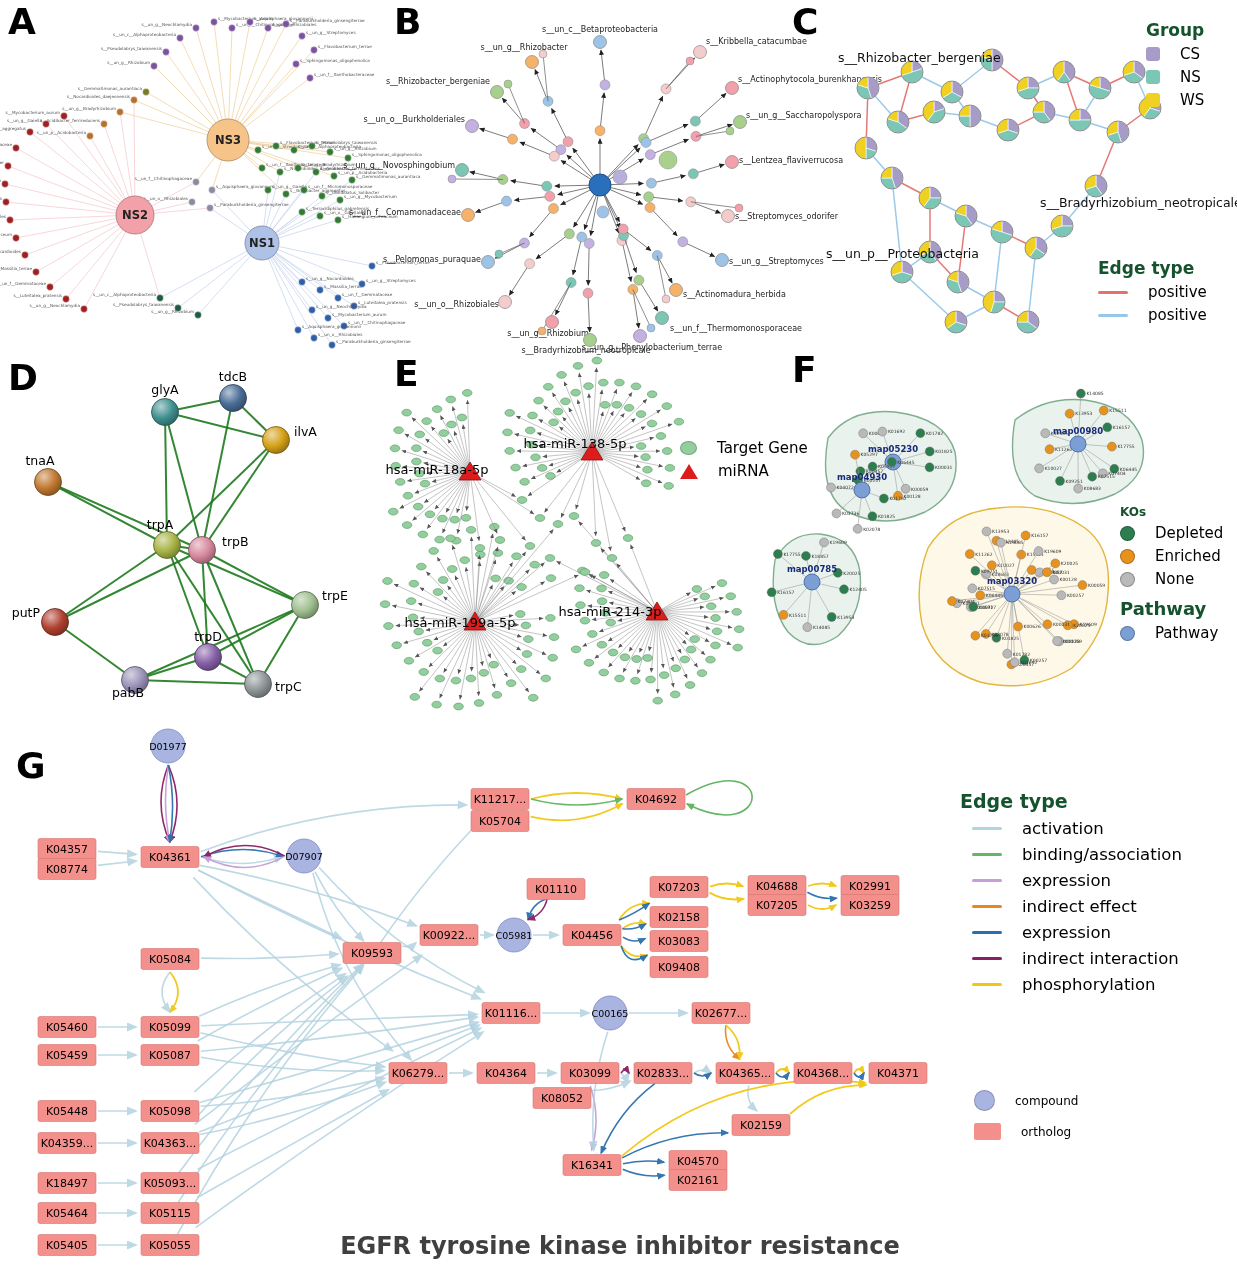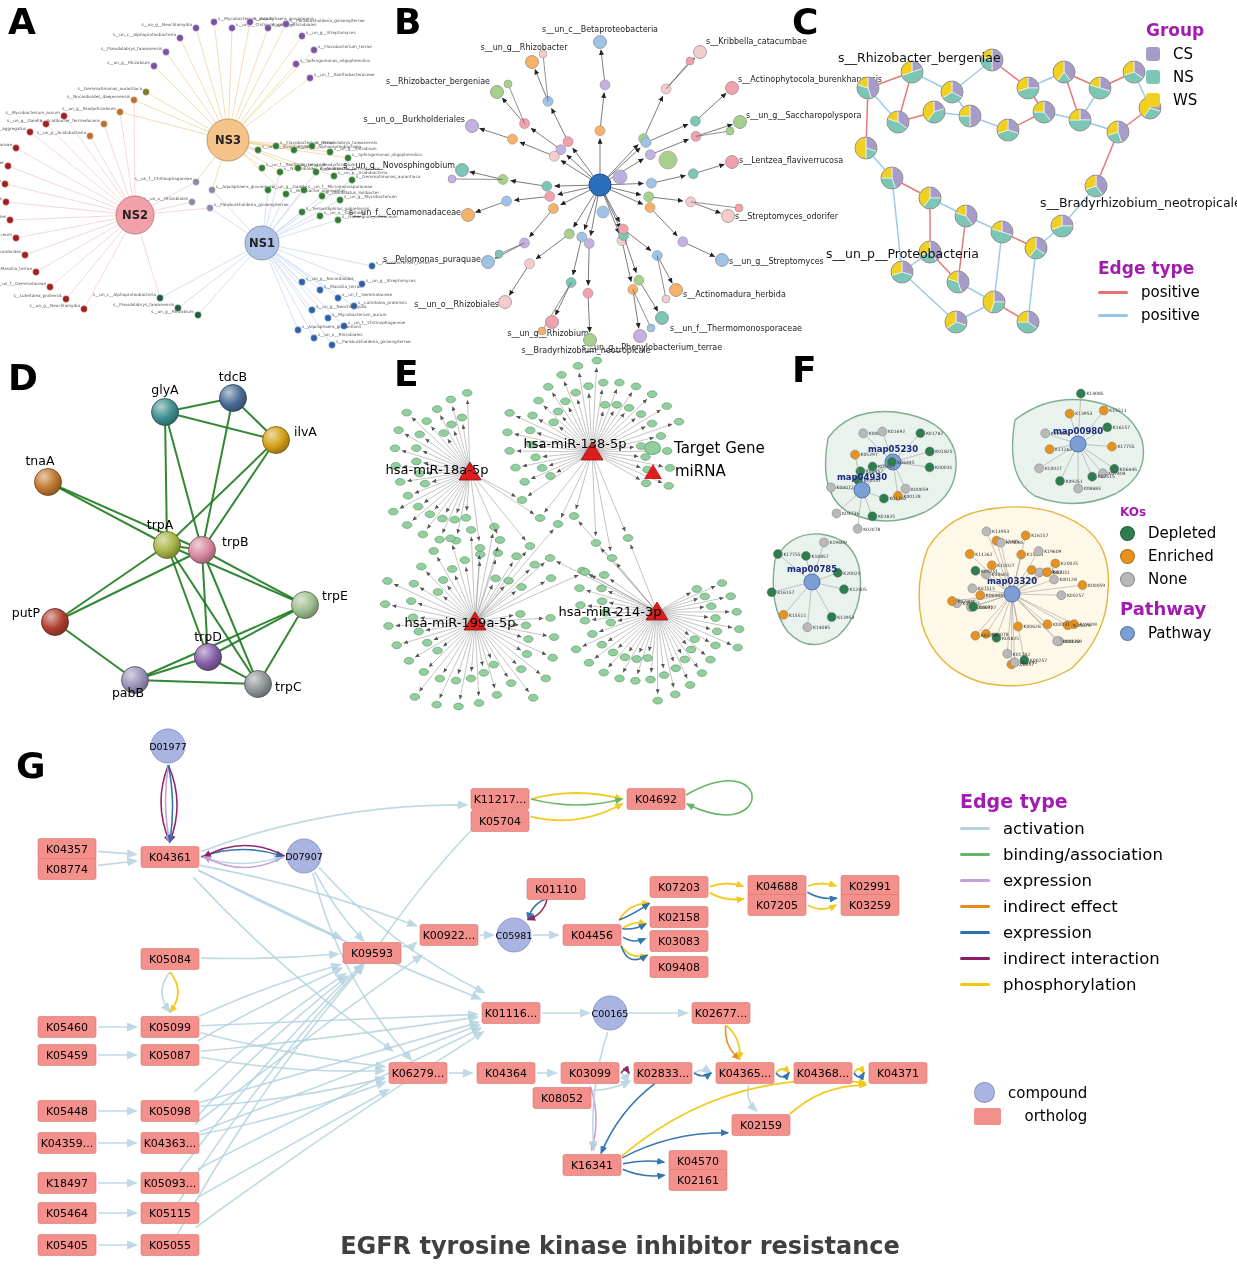--- a/index.html
+++ b/index.html
@@ -1,31 +1,31 @@
 <!DOCTYPE html>
 <html><head>
 <meta charset="utf-8">
 <style>
   html,body{margin:0;padding:0;background:#fff;}
   #fig{position:relative;width:1237px;height:1280px;background:#fff;font-family:"DejaVu Sans",sans-serif;overflow:hidden;}
   #net{position:absolute;left:0;top:0;}
   .plabel{position:absolute;font-size:36px;font-weight:bold;color:#000;line-height:1;}
   .legend{position:absolute;}
-  .legend-title{font-weight:bold;font-size:17px;margin-bottom:5px;color:#a21caf;}
-  .lrow{display:flex;align-items:center;gap:13px;font-size:15px;margin:5px 0;color:#000;white-space:nowrap;}
+  .legend-title{font-weight:bold;font-size:17px;margin-bottom:5px;color:#14532d;}
+  .lrow{display:flex;align-items:center;gap:20px;font-size:15px;margin:5px 0;color:#000;white-space:nowrap;}
   .sq{width:14px;height:14px;border-radius:3px;display:inline-block;flex:0 0 auto;}
   .dotsw{width:13px;height:13px;border-radius:50%;display:inline-block;border:1px solid rgba(0,0,0,.25);flex:0 0 auto;}
   .linesw{width:30px;height:3px;border-radius:2px;display:inline-block;flex:0 0 auto;}
   .trisw{width:0;height:0;border-left:9px solid transparent;border-right:9px solid transparent;border-bottom:15px solid #dd1c1c;display:inline-block;flex:0 0 auto;}
   .ellsw{width:15px;height:12px;border-radius:50%;display:inline-block;border:1px solid rgba(0,0,0,.2);flex:0 0 auto;}
   .rectsw{width:27px;height:17px;border-radius:2px;display:inline-block;flex:0 0 auto;}
   .circsw{width:19px;height:19px;border-radius:50%;display:inline-block;border:1px solid rgba(0,0,0,.2);flex:0 0 auto;}
-  #glegend .lrow{font-size:16.5px;margin:7px 0;}
+  #glegend .lrow{font-size:16.5px;margin:7px 12px;}
   #glegend .legend-title{font-size:19px;}
-  #gnodelegend .lrow{font-size:15px;margin:4px 0;justify-content:space-between;}
+  #gnodelegend .lrow{font-size:12px;margin:12px 0;}
   #gtitle{position:absolute;left:300px;top:1232px;width:640px;text-align:center;font-size:24px;font-weight:bold;color:#404040;}
 </style>
 </head>
 <body>
 
 <div id="fig">
   <svg id="net" width="1237" height="1280" viewBox="0 0 1237 1280">
     <defs id="defs">
       <marker id="mB" markerWidth="6" markerHeight="6" refX="5" refY="2.5" orient="auto" markerUnits="userSpaceOnUse">
           <path d="M0,0L5.5,2.5L0,5Z" fill="#222"></path>
@@ -1549,21 +1549,21 @@
     <div class="lrow">
         <span class="linesw" style="background: rgb(226, 114, 110);"></span>
         <span>positive</span>
       </div>
     <div class="lrow">
         <span class="linesw" style="background: rgb(150, 199, 232);"></span>
         <span>positive</span>
       </div>
   </div>
 
-  <div class="legend" style="left:644px;top:434px" id="elegend">
+  <div class="legend" style="left:680px;top:434px" id="elegend">
     <div class="lrow">
         <span class="ellsw" style="background: rgb(147, 207, 158);"></span>
         <span>Target Gene</span>
       </div>
     <div class="lrow">
         <span class="trisw"></span>
         <span>miRNA</span>
       </div>
   </div>
 

